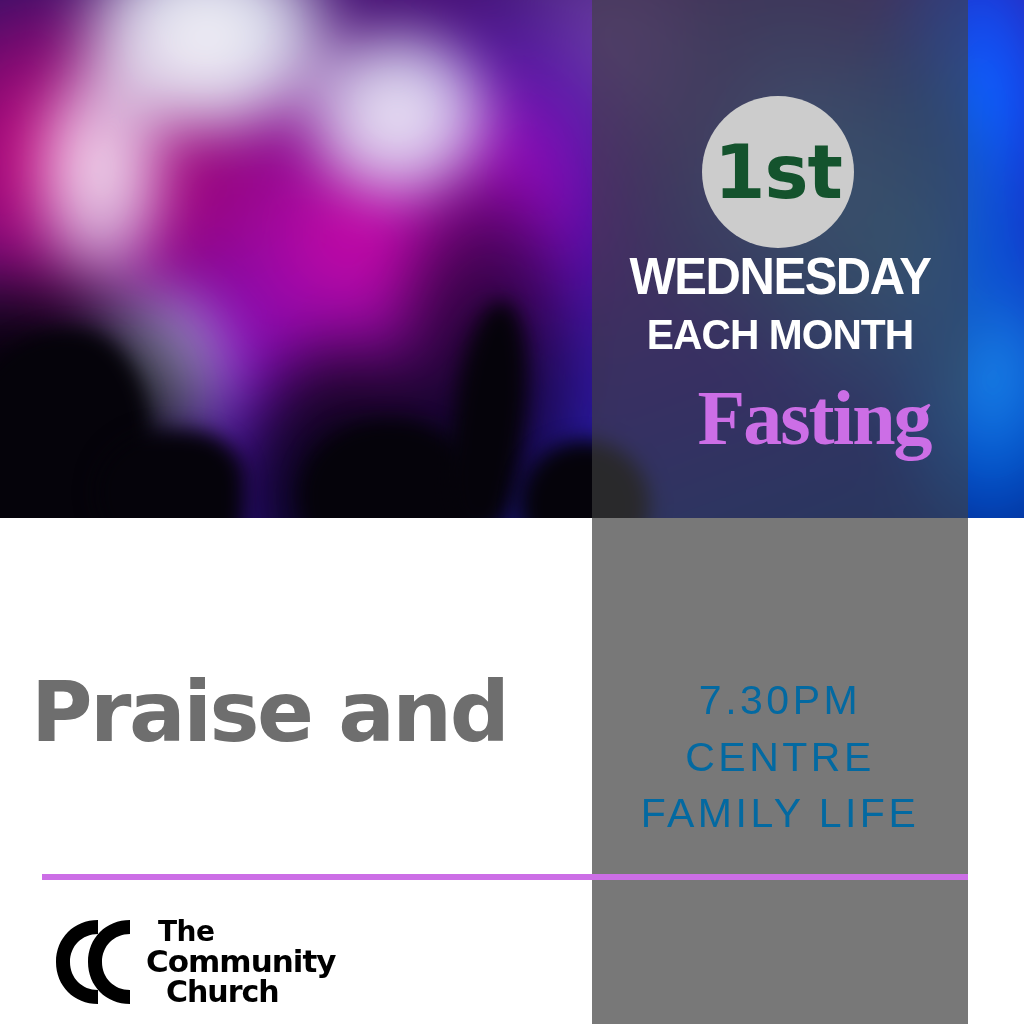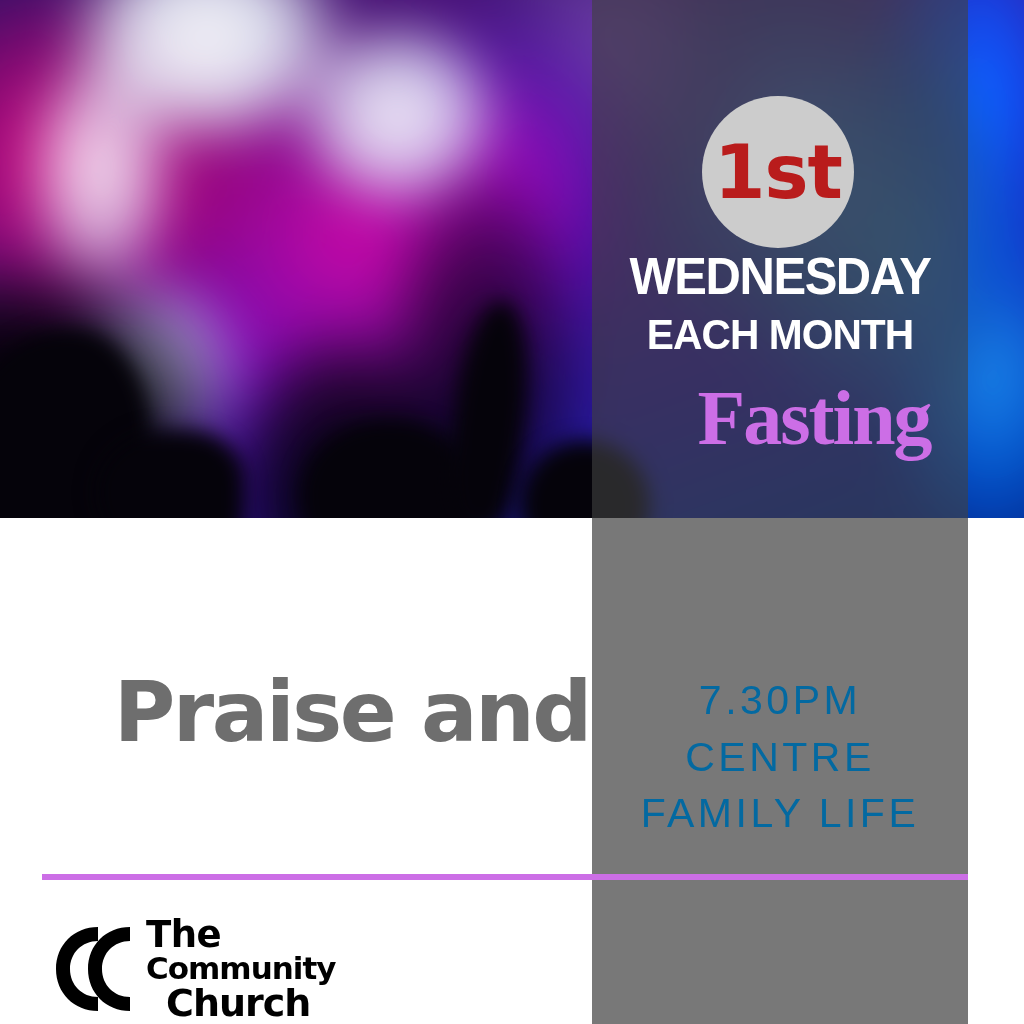--- a/index.html
+++ b/index.html
@@ -113,21 +113,21 @@
     height: 152px;
     border-radius: 50%;
     background: #cccccc;
     display: flex;
     align-items: center;
     justify-content: center;
   }
   .day-circle-text {
     font-size: 74px;
     font-weight: bold;
-    color: #b91c1c;
+    color: #14532d;
     letter-spacing: -1px;
     line-height: 1;
     font-family: "DejaVu Sans", sans-serif;
   }
   .weekday {
     position: absolute;
     left: 0;
     top: 251px;
     width: 376px;
     font-size: 51px;
@@ -160,24 +160,23 @@
     font-weight: bold;
     color: #cc6ee6;
     letter-spacing: -2px;
     line-height: 1;
     font-family: Liberation Serif, serif;
   }
 
   
   .headline {
     position: absolute;
-    left: 50px;
+    left: 31px;
     top: 672px;
     width: 540px;
-    text-align: right;
   }
   .headline-line {
     font-size: 84px;
     font-weight: bold;
     line-height: 0.97;
     letter-spacing: -2.5px;
     font-family: "DejaVu Sans", sans-serif;
     white-space: nowrap;
   }
   .headline-line.l1 { color: #6e6e6e; }
@@ -223,23 +222,23 @@
     height: 92px;
     flex: 0 0 auto;
   }
   .logo-text {
     margin-left: 6px;
     color: #000000;
     font-family: "DejaVu Sans", sans-serif;
     font-weight: bold;
     line-height: 1.0;
   }
-  .logo-the { font-size: 37px; letter-spacing: -0.5px; }
+  .logo-the { font-size: 28px; letter-spacing: -0.5px; margin-left: 12px; }
   .logo-community { font-size: 31px; letter-spacing: -1px; }
-  .logo-church { font-size: 38px; letter-spacing: -1px; margin-left: 20px; }
+  .logo-church { font-size: 30px; letter-spacing: -1px; margin-left: 20px; }
 </style>
 </head>
 <body>
 
 <div id="poster">
 
   <div class="photo-band">
     <div class="photo-base"></div>
     <div class="photo-silhouettes">
       <div class="sil sil-a"></div>

